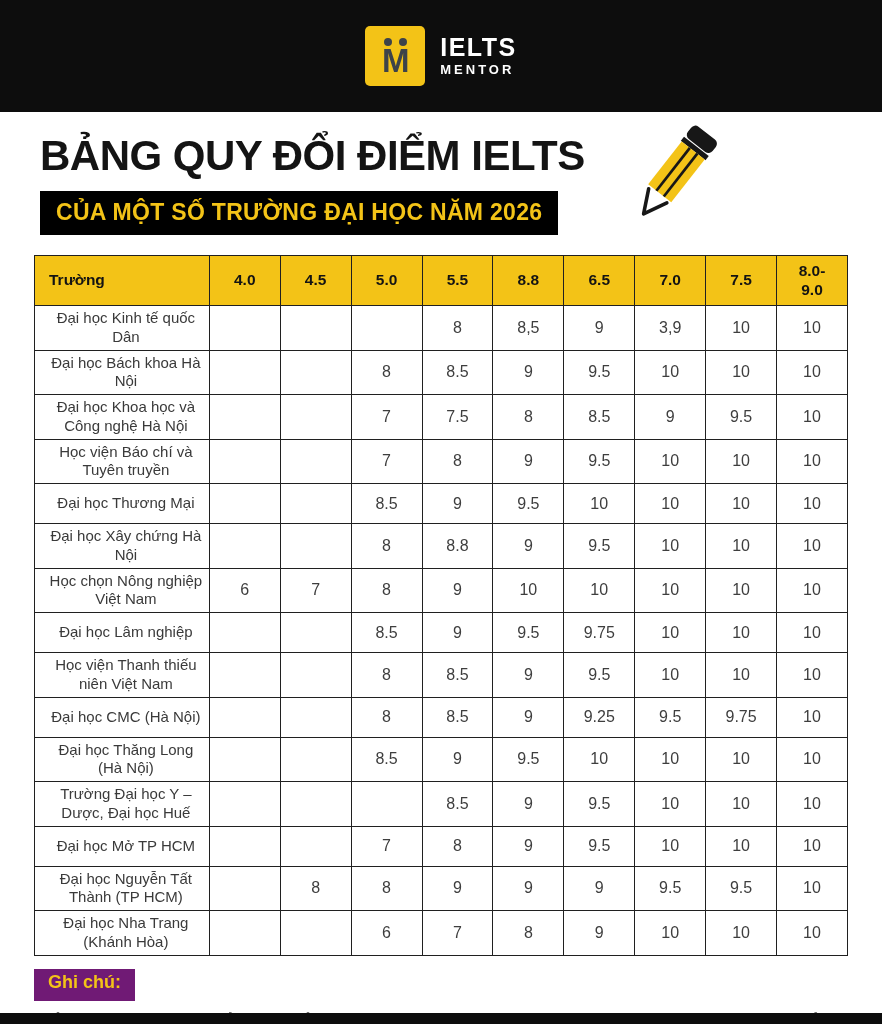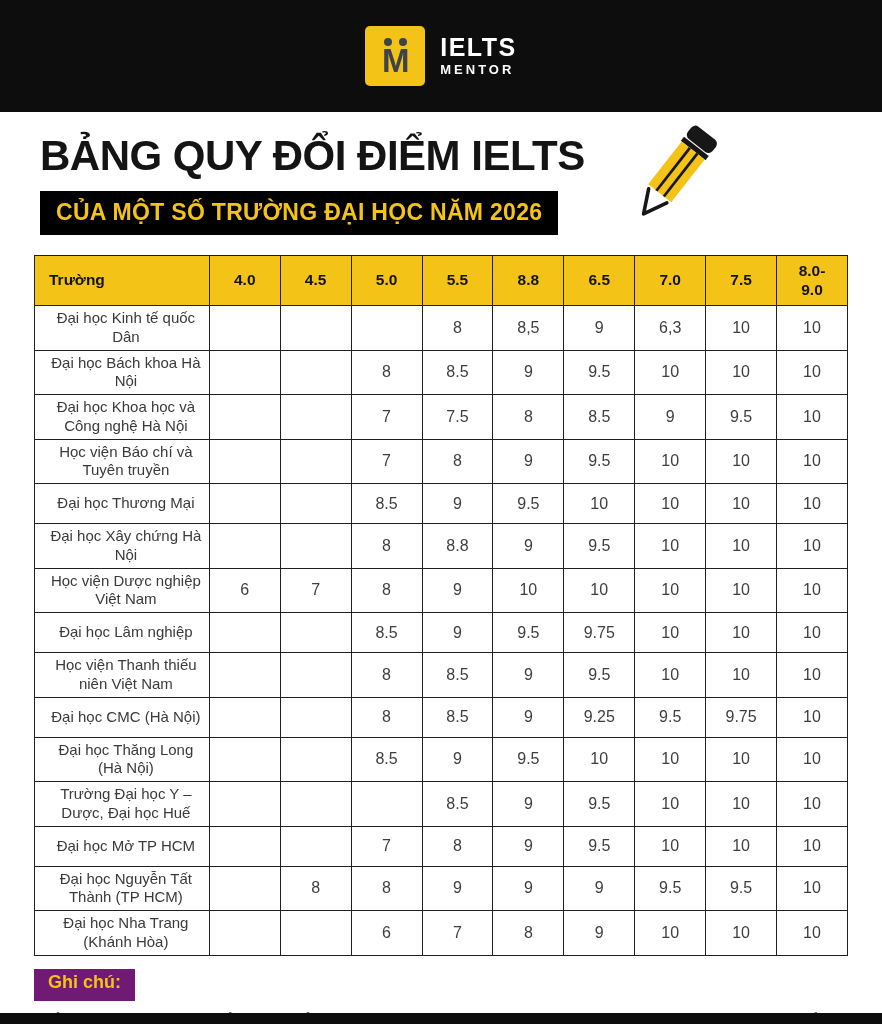--- a/index.html
+++ b/index.html
@@ -183,21 +183,21 @@
       </thead>
     <tbody>
         <tr>
           <td class="name-cell">Đại học Kinh tế quốc Dân</td>
           <td></td>
           <td></td>
           <td></td>
           <td>8</td>
           <td>8,5</td>
           <td>9</td>
-          <td>6,3</td>
+          <td>3,9</td>
           <td>10</td>
           <td>10</td>
         </tr>
         <tr>
           <td class="name-cell">Đại học Bách khoa Hà Nội</td>
           <td></td>
           <td></td>
           <td>8</td>
           <td>8.5</td>
           <td>9</td>
@@ -248,21 +248,21 @@
           <td></td>
           <td>8</td>
           <td>8.8</td>
           <td>9</td>
           <td>9.5</td>
           <td>10</td>
           <td>10</td>
           <td>10</td>
         </tr>
         <tr>
-          <td class="name-cell">Học viện Dược nghiệp Việt Nam</td>
+          <td class="name-cell">Học chọn Nông nghiệp Việt Nam</td>
           <td>6</td>
           <td>7</td>
           <td>8</td>
           <td>9</td>
           <td>10</td>
           <td>10</td>
           <td>10</td>
           <td>10</td>
           <td>10</td>
         </tr>

